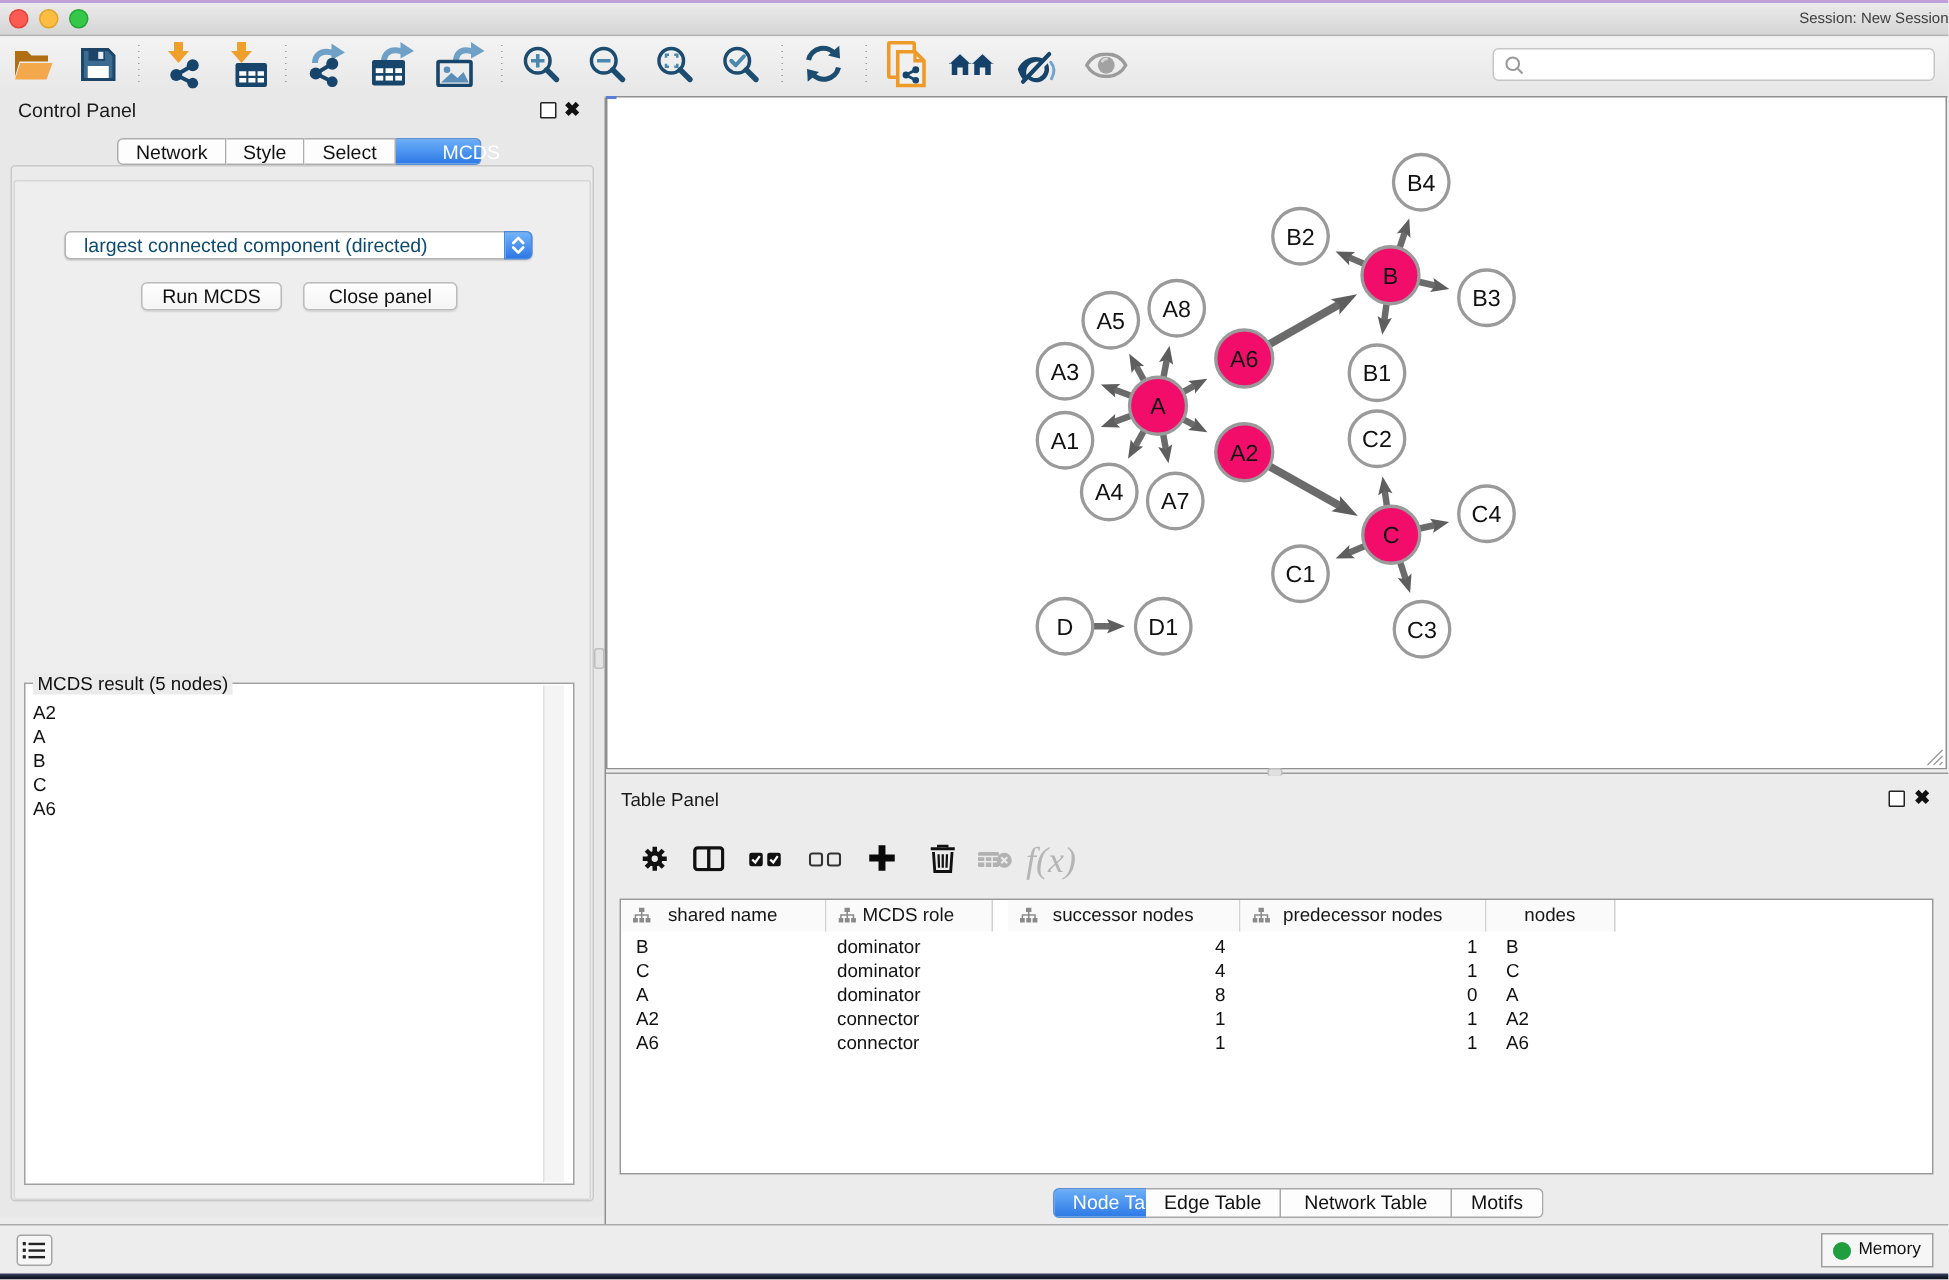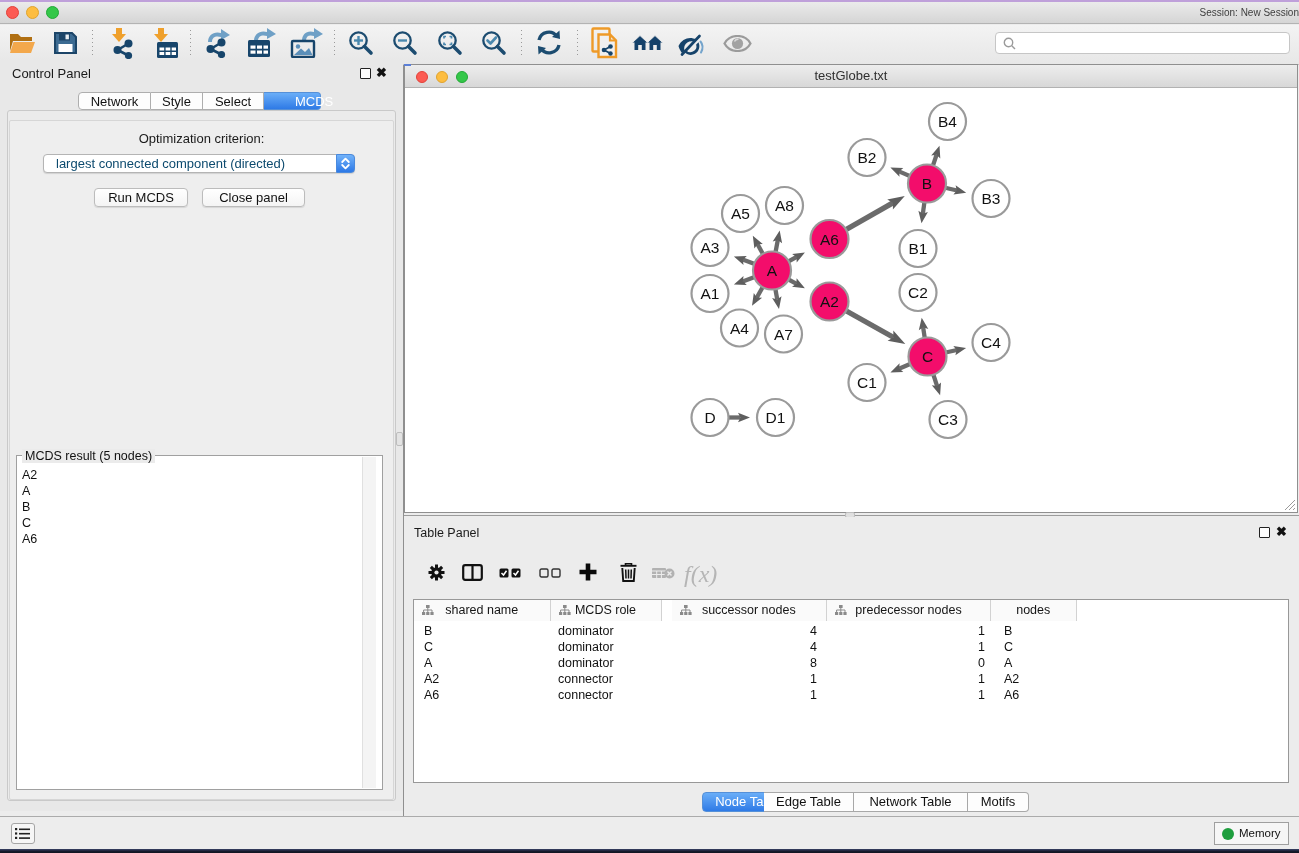--- a/index.html
+++ b/index.html
@@ -209,47 +209,40 @@
 <div class="abs" id="cpanel">
   <div class="abs ptitle" style="left:12px;top:6px;">Control Panel</div>
   <div class="wbox" style="left:360px;top:8px;"></div>
   <div class="wx" style="left:376px;top:5px;">✖</div>
   <div class="abs" id="cp-body"></div>
   <div class="abs" id="cp-inner"></div>
   <div class="cptab" style="left:78px;width:73px;border-radius:4px 0 0 4px;">Network</div>
   <div class="cptab" style="left:151px;width:52px;border-left:none;">Style</div>
   <div class="cptab" style="left:203px;width:61px;border-left:none;">Select</div>
   <div class="cptab sel" style="left:264px;width:57px;border-left:none;border-radius:0 4px 4px 0;">MCDS</div>
-  <div class="abs" id="optlabel">Optimization criterion:</div>
   <div class="abs" id="combo">
     <div class="ctext">largest connected component (directed)</div>
     <div class="cap">
       <svg width="17" height="17" viewBox="0 0 17 17">
         <path d="M5.2,7 L8.5,3.6 L11.8,7" fill="none" stroke="#fff" stroke-width="1.8" stroke-linecap="round" stroke-linejoin="round"></path>
         <path d="M5.2,10 L8.5,13.4 L11.8,10" fill="none" stroke="#fff" stroke-width="1.8" stroke-linecap="round" stroke-linejoin="round"></path>
       </svg>
     </div>
   </div>
   <div class="macbtn" style="left:94px;top:128px;width:94px;">Run MCDS</div>
   <div class="macbtn" style="left:202px;top:128px;width:103px;">Close panel</div>
   <div class="abs" id="fieldset"></div>
   <div class="abs" id="listscroll"></div>
   <div class="abs" id="fieldlabel">MCDS result (5 nodes)</div>
   <div class="abs" id="mcdslist">A2<br>A<br>B<br>C<br>A6</div>
 </div>
 <div class="abs" id="cp-divider"></div>
 <div class="abs" style="left:396px;top:432px;width:7px;height:14px;background:#e3e3e3;border:1px solid #bdbdbd;border-radius:2px;"></div>
 
 <div class="abs" id="netwin">
-  <div id="nw-title">
-    <div class="title">testGlobe.txt</div>
-    <div class="tl" style="left:11px;top:6px;width:12px;height:12px;background:#fc5b53;border:0.5px solid #e24239;"></div>
-    <div class="tl" style="left:31px;top:6px;width:12px;height:12px;background:#fdbd40;border:0.5px solid #e0a32e;"></div>
-    <div class="tl" style="left:51px;top:6px;width:12px;height:12px;background:#34c749;border:0.5px solid #23a837;"></div>
-  </div>
   <div style="position:absolute;left:-1px;top:-1px;width:7px;height:2px;background:#5b7fd8;"></div>
   <svg id="graphsvg" style="position:absolute;left:0px;top:23px;opacity:0.999;will-change:transform;transform:translateZ(0);" width="892" height="424" viewBox="0 0 892 424">
 <line x1="367.0" y1="182.5" x2="352.4" y2="156.0" stroke="#6b6b6b" stroke-width="4.3"></line>
 <polygon points="347.8,147.8 357.8,156.0 352.5,156.2 349.4,160.6" fill="#5e5e5e"></polygon>
 <line x1="367.0" y1="182.5" x2="372.9" y2="151.7" stroke="#6b6b6b" stroke-width="4.3"></line>
 <polygon points="374.7,142.5 377.1,155.2 372.9,152.0 367.7,153.4" fill="#5e5e5e"></polygon>
 <line x1="367.0" y1="182.5" x2="337.7" y2="171.6" stroke="#6b6b6b" stroke-width="4.3"></line>
 <polygon points="328.9,168.4 341.8,168.0 337.9,171.7 338.5,177.0" fill="#5e5e5e"></polygon>
 <line x1="367.0" y1="182.5" x2="337.7" y2="193.4" stroke="#6b6b6b" stroke-width="4.3"></line>
 <polygon points="328.9,196.6 338.5,188.0 337.9,193.3 341.8,197.0" fill="#5e5e5e"></polygon>

